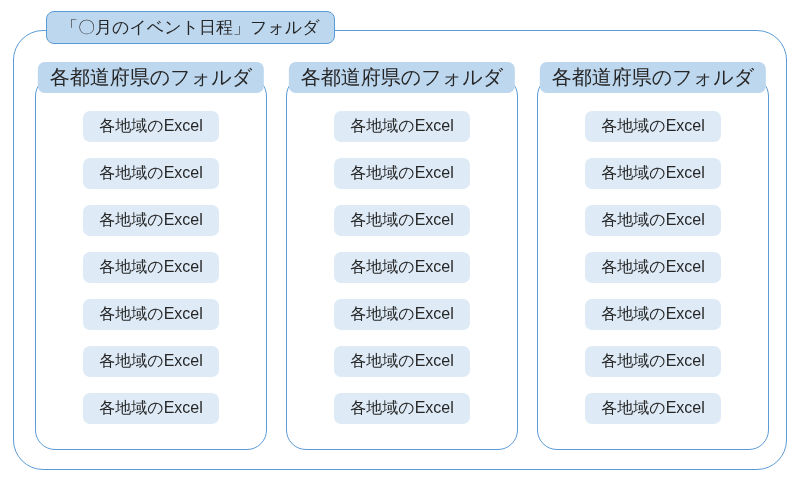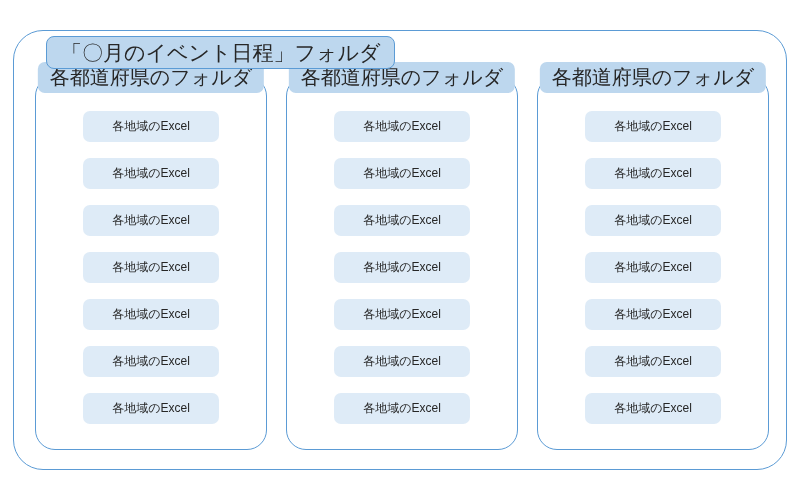--- a/index.html
+++ b/index.html
@@ -15,42 +15,42 @@
   .canvas{position:relative;width:800px;height:492px;overflow:hidden;}
 
   .outer-box{
     position:absolute;left:13px;top:30px;width:774px;height:440px;
     border:1.5px solid var(--line);border-radius:30px;z-index:0;
   }
   .root-label{
     position:absolute;left:46px;top:11px;height:33px;
     padding:0 14px;background:var(--label-fill);
     border:1px solid var(--line);border-radius:8px;
-    display:flex;align-items:center;font-size:21px;
-    white-space:nowrap;z-index:3;margin-top:25px;
+    display:flex;align-items:center;font-size:17px;
+    white-space:nowrap;z-index:3;
   }
 
   .column{
     position:absolute;top:76px;width:232px;height:374px;
     border:1.5px solid var(--line);border-radius:20px;z-index:1;
   }
   .column-label{
     position:absolute;top:-15px;left:50%;transform:translateX(-50%);
     height:31px;padding:0 12px;background:var(--label-fill);
     border-radius:7px;display:flex;align-items:center;
     font-size:20px;white-space:nowrap;z-index:2;
   }
   .excel-list{
     position:absolute;top:34px;left:0;right:0;
     display:flex;flex-direction:column;align-items:center;gap:16px;
   }
   .excel-item{
     width:136px;height:31px;background:var(--item-fill);
     border-radius:7px;display:flex;align-items:center;justify-content:center;
-    font-size:12px;white-space:nowrap;
+    font-size:16px;white-space:nowrap;
   }
 </style>
 </head>
 <body>
 
 <div class="canvas">
   <div class="outer-box"></div>
   <div class="root-label">「〇月のイベント日程」フォルダ</div>
   <div id="columns">
       <div class="column" style="left: 35px;">

